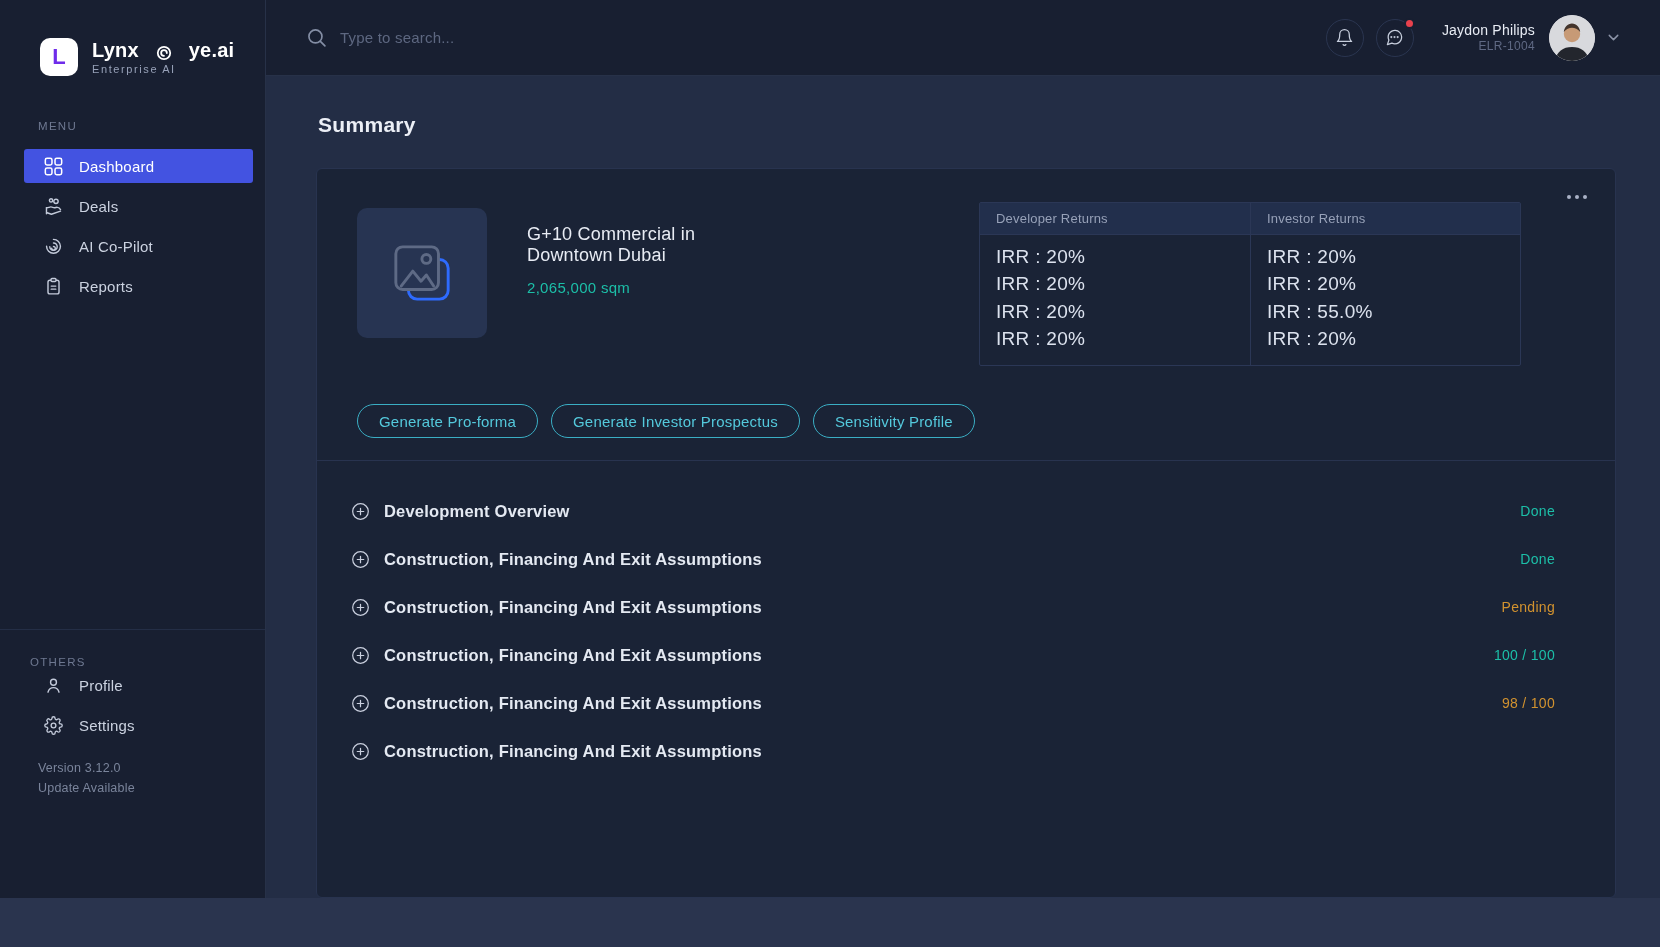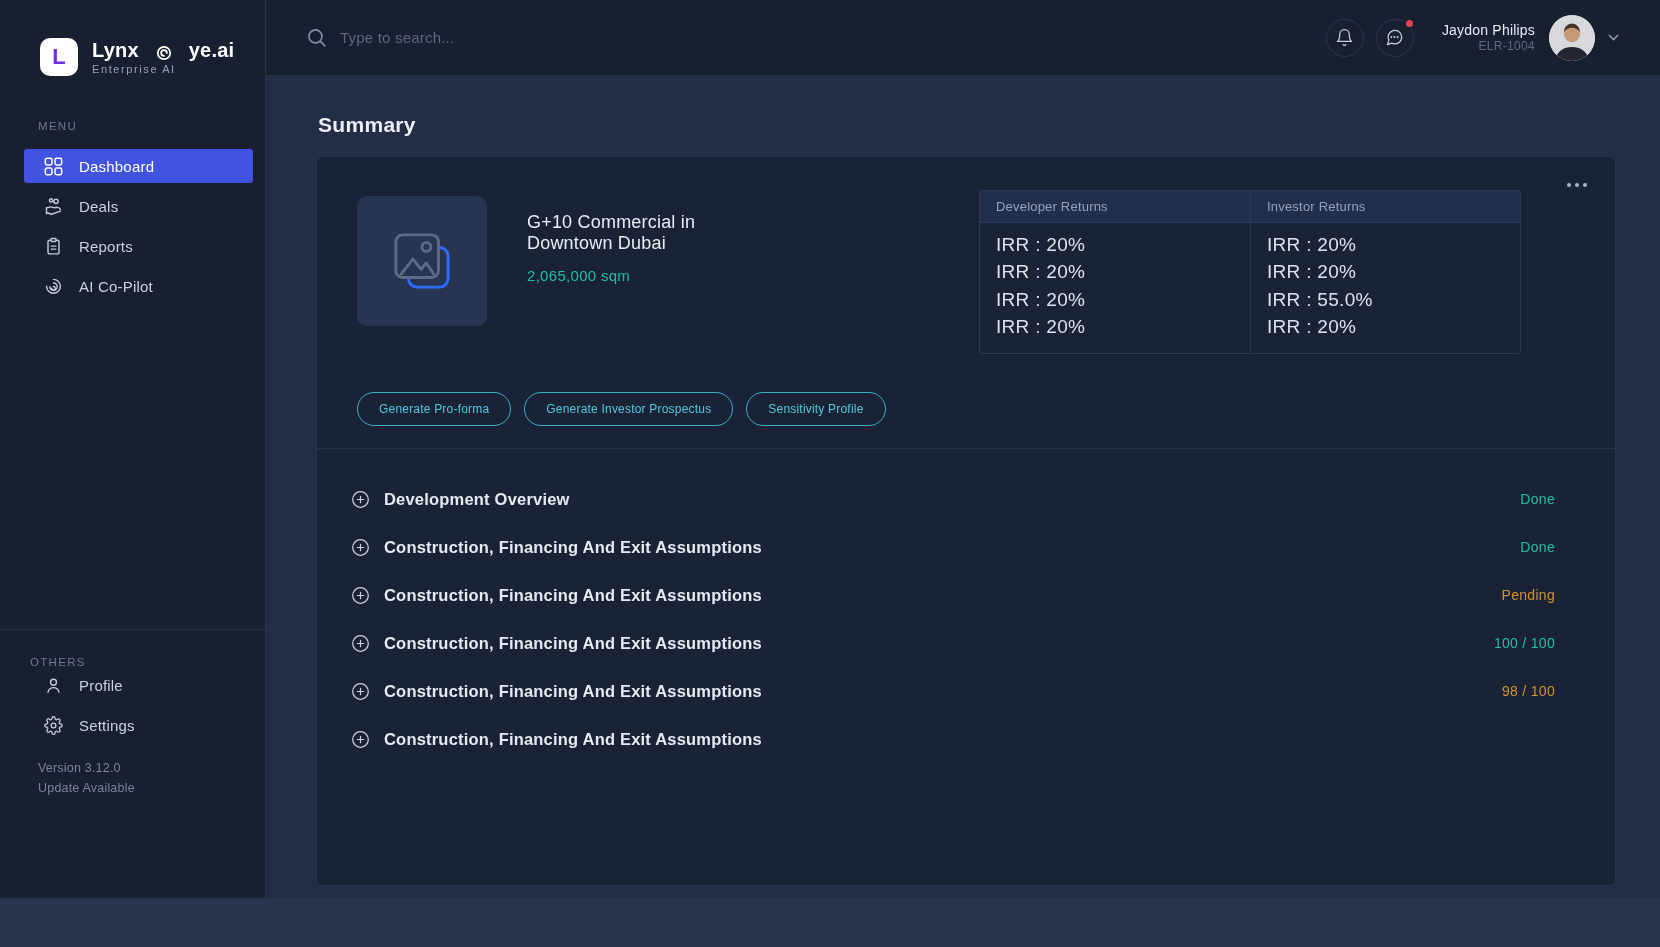--- a/index.html
+++ b/index.html
@@ -70,21 +70,21 @@
     border-radius:50%; background:#E8414D; border:2px solid #181F31;
   }
   .user { margin-left:28px; text-align:right; cursor:pointer; }
   .user-name { font-size:14px; color:#E8ECF4; letter-spacing:.2px; line-height:17px; }
   .user-id { font-size:12px; color:#5F6984; letter-spacing:.3px; line-height:15px; }
   .avatar { width:46px; height:46px; margin-left:14px; border-radius:50%; overflow:hidden; background:#D8D9DD; flex-shrink:0; cursor:pointer; }
   .chevron { margin-left:10px; color:#8B93A7; display:flex; cursor:pointer; }
 
   
   .content { flex:1; padding:36px 44px 0 50px; }
-  .page-title { font-size:21px; font-weight:600; color:#ECEFF6; letter-spacing:.3px; line-height:26px; margin:0 0 18px 2px; }
+  .page-title { font-size:21px; font-weight:600; color:#ECEFF6; letter-spacing:.3px; line-height:26px; margin:0 0 30px 2px; }
 
   .card {
     position:relative; height:730px;
     background:#1A2336; border:1px solid #28334F; border-radius:6px;
   }
   .dots { position:absolute; top:22px; right:24px; display:flex; gap:4px; cursor:pointer; padding:4px; }
   .dots i { width:4px; height:4px; border-radius:50%; background:#A9B1C6; }
 
   .card-top { padding:39px 24px 22px 40px; }
   .prop-row { display:flex; align-items:flex-start; }
@@ -106,21 +106,21 @@
     background:#222F4C; color:#97A1B8; font-size:13px; letter-spacing:.2px;
     padding:8px 16px; border-bottom:1px solid #2B3756; flex-shrink:0;
   }
   .rcol-body { flex:1; padding:11px 16px 15px 16px; display:flex; flex-direction:column; justify-content:space-between; }
   .rrow { color:#DCE2EE; font-size:19px; letter-spacing:.3px; }
 
   .actions { margin-top:38px; display:flex; gap:13px; }
   .pill-btn {
     height:34px; padding:0 21px; border-radius:17px;
     border:1px solid #3AAEC4; color:#54C9DC; background:transparent;
-    font-size:12px; letter-spacing:.2px; cursor:pointer;
+    font-size:15px; letter-spacing:.2px; cursor:pointer;
     font-family:"Liberation Sans","DejaVu Sans",sans-serif;
   }
 
   .card-divider { border-top:1px solid #28334F; }
 
   .sections { padding:26px 60px 0 34px; }
   .srow { height:48px; display:flex; align-items:center; cursor:pointer; }
   .srow .plus { display:flex; color:#C9CFDE; margin-right:14px; }
   .slabel { color:#E4E9F2; font-size:16.5px; font-weight:600; letter-spacing:.2px; }
   .sstatus { margin-left:auto; font-size:14px; letter-spacing:.3px; }
@@ -172,37 +172,37 @@
             <circle cx="12.6" cy="4.6" r="2.3"></circle>
               <circle cx="7.4" cy="3.6" r="1.7"></circle>
             <path d="M2.6 11.3c1.8.3 2.9-.9 4.7-.9 1.5 0 2.2.9 3.7.9 1.2 0 2-.6 3.2-.4 1.4.2 2.5 1.1 3.2 2.3"></path>
             <path d="M2.6 11.3v6.4M2.6 16.3l5.2 1.9 9.6-3.3"></path>
           </svg>
         </span>
         <span>Deals</span>
       </div>
       <div class="nav-item">
         <span class="nicon">
+          <svg width="19" height="19" viewBox="0 0 20 20" fill="none" stroke="currentColor" stroke-width="1.5" stroke-linecap="round">
+            <path d="M10 10a1.9 1.9 0 1 1-1.9 1.9"></path>
+            <path d="M10 6.3A3.9 3.9 0 1 1 6.1 10.2"></path>
+            <path d="M10 2.5A7.3 7.3 0 1 1 2.7 9.8"></path>
+          </svg>
+        </span>
+        <span>AI Co-Pilot</span>
+      </div>
+      <div class="nav-item">
+        <span class="nicon">
           <svg width="19" height="19" viewBox="0 0 20 20" fill="none" stroke="currentColor" stroke-width="1.5" stroke-linecap="round" stroke-linejoin="round">
             <rect x="4.2" y="3.4" width="11.6" height="14.4" rx="2"></rect>
             <rect x="7.4" y="1.6" width="5.2" height="3.2" rx="1" fill="#181F31"></rect>
             <path d="M7.6 9.6h4.8M7.6 12.8h4.8"></path>
           </svg>
         </span>
         <span>Reports</span>
-      </div>
-      <div class="nav-item">
-        <span class="nicon">
-          <svg width="19" height="19" viewBox="0 0 20 20" fill="none" stroke="currentColor" stroke-width="1.5" stroke-linecap="round">
-            <path d="M10 10a1.9 1.9 0 1 1-1.9 1.9"></path>
-            <path d="M10 6.3A3.9 3.9 0 1 1 6.1 10.2"></path>
-            <path d="M10 2.5A7.3 7.3 0 1 1 2.7 9.8"></path>
-          </svg>
-        </span>
-        <span>AI Co-Pilot</span>
       </div>
     </nav>
 
     <div class="sidebar-bottom">
       <div class="others-label">OTHERS</div>
       <div class="nav-item">
         <span class="nicon">
           <svg width="19" height="19" viewBox="0 0 20 20" fill="none" stroke="currentColor" stroke-width="1.5" stroke-linecap="round">
             <circle cx="10" cy="6.6" r="3.1"></circle>
             <path d="M4.2 17c.9-3.2 3-4.8 5.8-4.8s4.9 1.6 5.8 4.8"></path>

